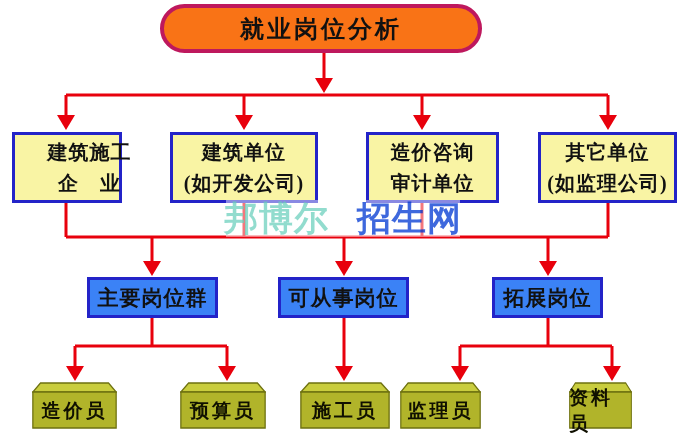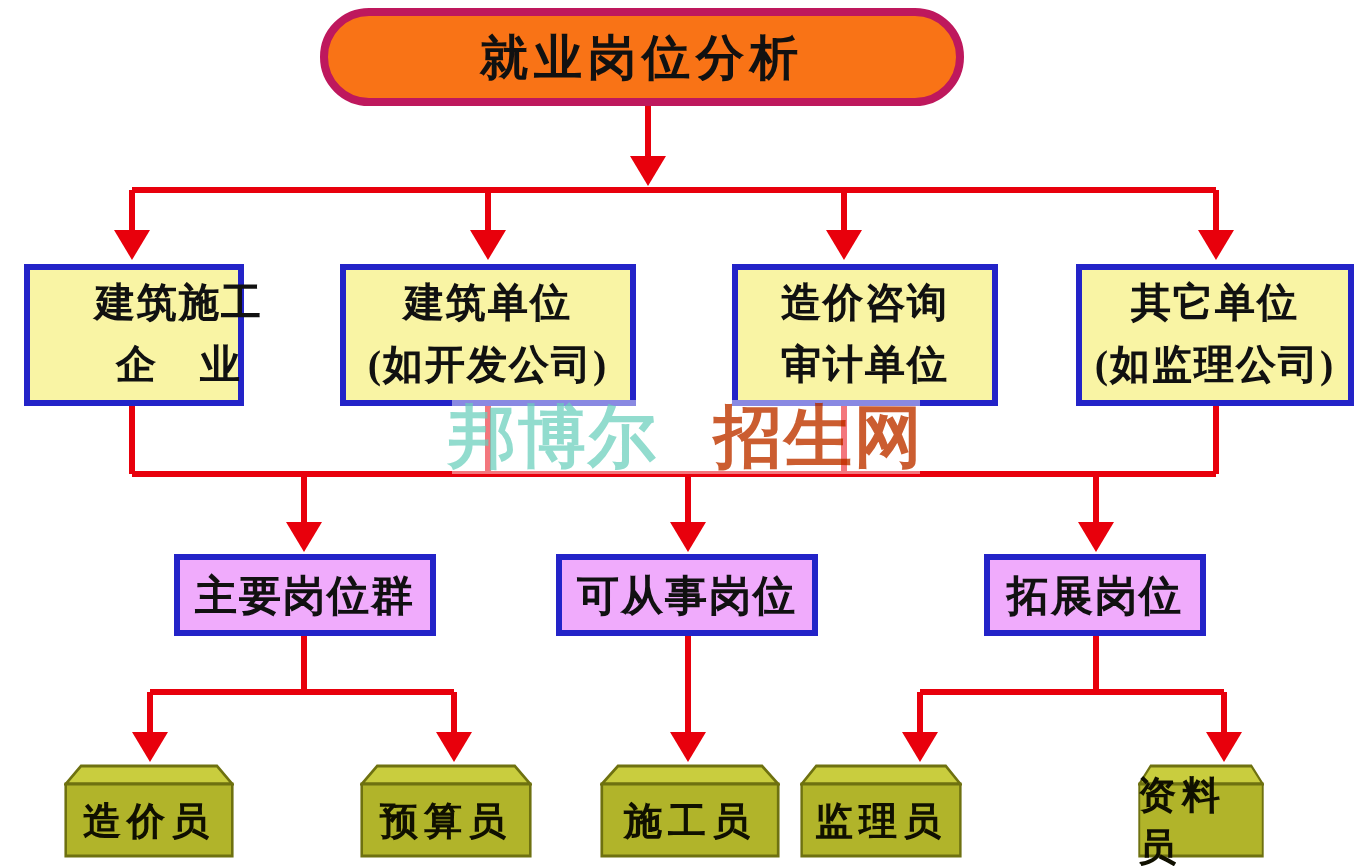--- a/index.html
+++ b/index.html
@@ -12,36 +12,36 @@
         align-items:center;justify-content:center;text-align:center;font-weight:bold;}
   .pill{
     background:#f97316;border:4px solid #be185d;border-radius:27px;
     font-size:24px;letter-spacing:3px;
   }
   .lv2{
     background:#f9f4a4;border:3px solid #2323c8;
     font-size:20px;line-height:31px;letter-spacing:1px;white-space:pre;
   }
   .lv3{
-    background:#f0abfc;border:3px solid #2323c8;
+    background:#3b82f6;border:3px solid #2323c8;
     font-size:21px;letter-spacing:1px;
   }
   .cube{position:absolute;z-index:2;}
   .cube svg{position:absolute;left:0;top:0;width:100%;height:100%;}
   .cube .cube-label{
     position:absolute;left:0;right:0;top:10px;bottom:0;display:flex;align-items:center;
     justify-content:center;font-weight:bold;font-size:19px;letter-spacing:3px;color:#101000;
   }
   .watermark{
     position:absolute;z-index:3;display:flex;align-items:center;justify-content:center;
     background:rgba(255,255,255,0.55);font-weight:bold;font-size:34px;letter-spacing:1px;
     opacity:0.85;white-space:nowrap;gap:28px;
   }
   .wm-teal{color:#7fd6c6;}
-  .wm-pink{color:#c2410c;}
+  .wm-pink{color:#1d4ed8;}
 </style>
 </head>
 <body>
 
 <div class="stage">
 
   <svg class="connectors" width="680" height="433" viewBox="0 0 680 433">
     <path d="M324 53 V80
              M66 95 H608 M66 95 V117 M244 95 V117 M422 95 V117 M608 95 V117
              M66 203 V237 M244 203 V237 M422 203 V237 M608 203 V237 M66 237 H608

